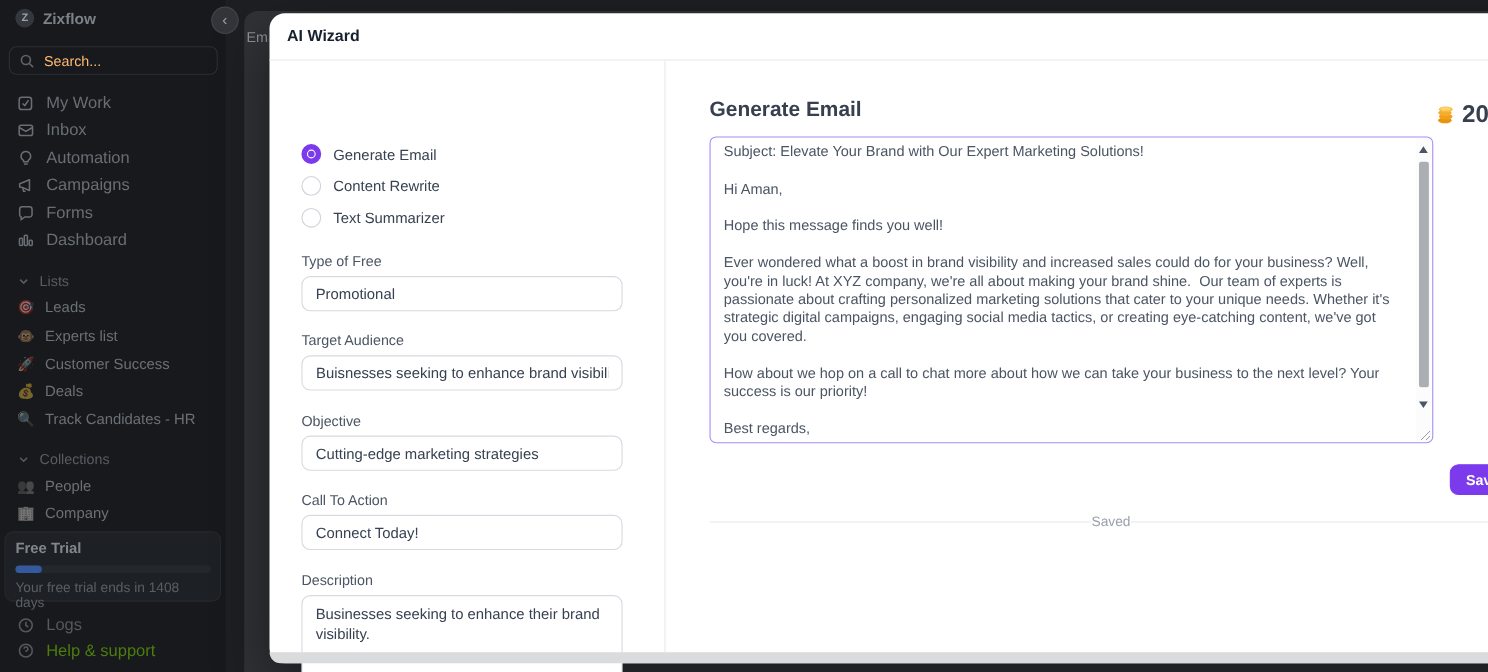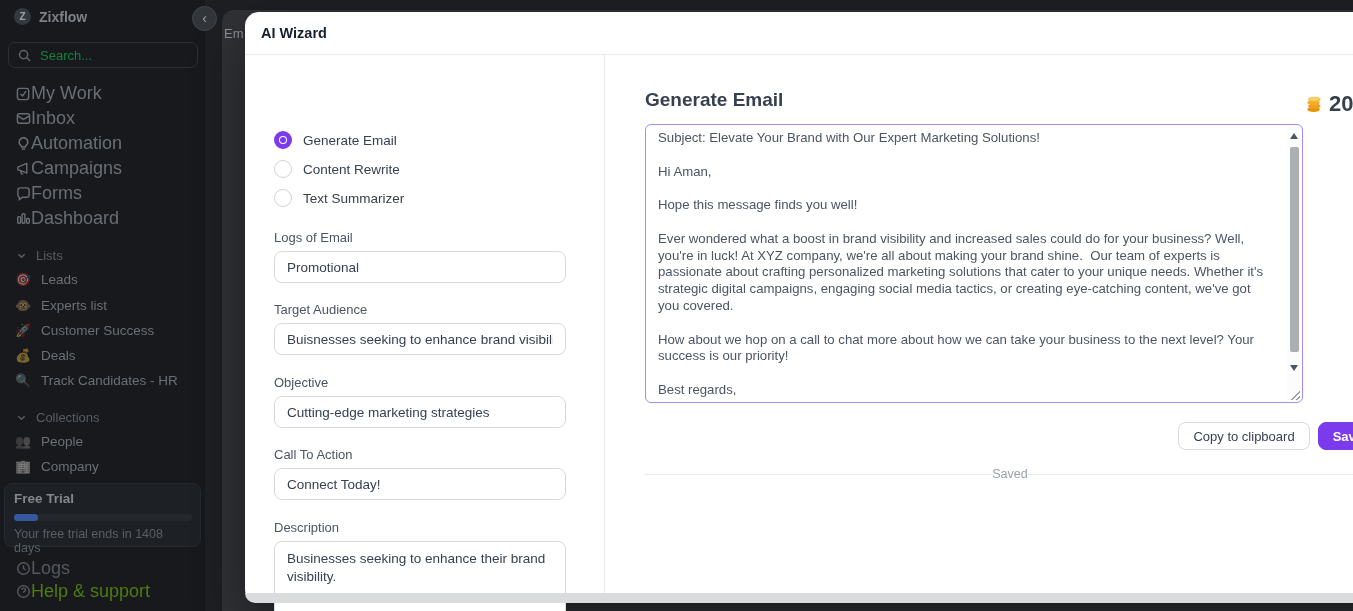--- a/index.html
+++ b/index.html
@@ -7,23 +7,23 @@
   body { font-family:"Liberation Sans", sans-serif; background:#1d1f23; position:relative; }
   .stage { position:absolute; inset:0; width:1353px; height:611px; }
 
   
   .sidebar { position:absolute; left:0; top:0; width:205px; height:611px; background:#17191c; }
   .brand-row { position:absolute; left:14px; top:8px; display:flex; align-items:center; gap:8px; }
   .logo-circle { width:17px; height:17px; border-radius:50%; background:#34383e; color:#9ba0a8;
     font-size:10px; font-weight:bold; display:flex; align-items:center; justify-content:center; }
   .brand-name { color:#7d8188; font-size:14px; font-weight:600; }
   .search-box { position:absolute; left:8px; top:42px; width:190px; height:26px; border:1px solid #2c2f34;
-    border-radius:7px; display:flex; align-items:center; gap:9px; padding-left:9px; color:#15803d; font-size:13px; }
+    border-radius:7px; display:flex; align-items:center; gap:9px; padding-left:9px; color:#fdba74; font-size:13px; }
   .nav-item { position:absolute; left:0; width:205px; height:24px; display:flex; align-items:center;
-    padding-left:16px; color:#696e75; font-size:18px; cursor:pointer; }
+    gap:11px; padding-left:16px; color:#696e75; font-size:15px; cursor:pointer; }
   .nav-item svg { flex:0 0 auto; }
   .sec-head { position:absolute; left:0; width:205px; height:22px; display:flex; align-items:center;
     gap:10px; padding-left:17px; color:#585d64; font-size:13px; }
   .list-item { position:absolute; left:0; width:205px; height:24px; display:flex; align-items:center;
     gap:9px; padding-left:15px; color:#6b7076; font-size:13.5px; cursor:pointer; }
   .emo { font-size:13px; filter:brightness(.5) saturate(.7); width:17px; text-align:center; }
   .emo.gray { filter:grayscale(1) brightness(.55); }
   .trial-card { position:absolute; left:4px; top:483px; width:197px; height:64px; background:#1d2024;
     border:1px solid #26292e; border-radius:8px; padding:7px 9px; }
   .trial-title { color:#83878d; font-size:13.5px; font-weight:600; }
@@ -242,21 +242,21 @@
       <div class="radio-row" style="top:105px">
         <span class="radio"></span>
         <span class="radio-label">Content Rewrite</span>
       </div>
       <div class="radio-row" style="top:134px">
         <span class="radio"></span>
         <span class="radio-label">Text Summarizer</span>
       </div>
 
       <div class="fgroup" style="top:175px">
-        <div class="flabel">Logs of Email</div>
+        <div class="flabel">Type of Free</div>
         <input class="finput" value="Promotional" style="">
       </div>
       <div class="fgroup" style="top:247px">
         <div class="flabel">Target Audience</div>
         <input class="finput" value="Buisnesses seeking to enhance brand visibility." style="">
       </div>
       <div class="fgroup" style="top:320px">
         <div class="flabel">Objective</div>
         <input class="finput" value="Cutting-edge marketing strategies" style="">
       </div>
@@ -298,21 +298,20 @@
 XYZ company</span></div>
       <div class="ebar">
         <div class="arr-up"></div>
         <div class="thumb"></div>
         <div class="arr-dn"></div>
       </div>
       <div class="grip" style="right:2px; bottom:2px;"></div>
     </div>
 
     <div class="btn-row">
-      <div class="btn ghost">Copy to clipboard</div>
       <div class="btn primary">Save</div>
     </div>
 
     <div class="saved-row">
       <div class="line"></div>
       <span class="saved-label">Saved</span>
       <div class="line"></div>
     </div>
 
     <div class="modal-vscroll">

